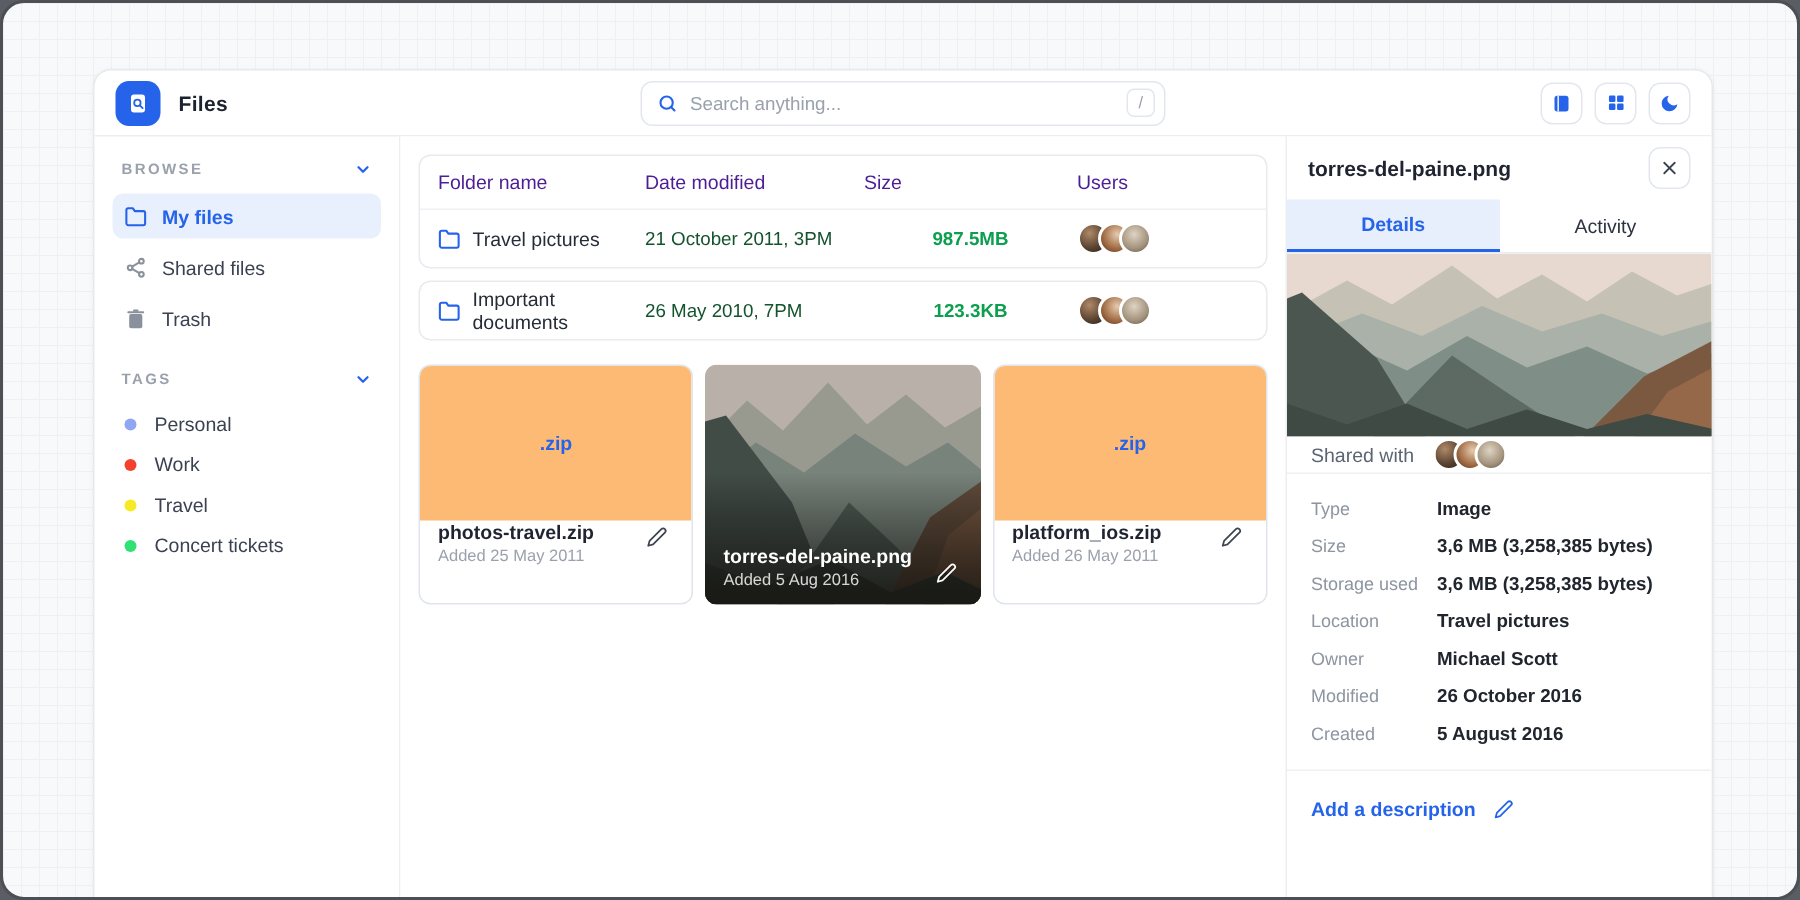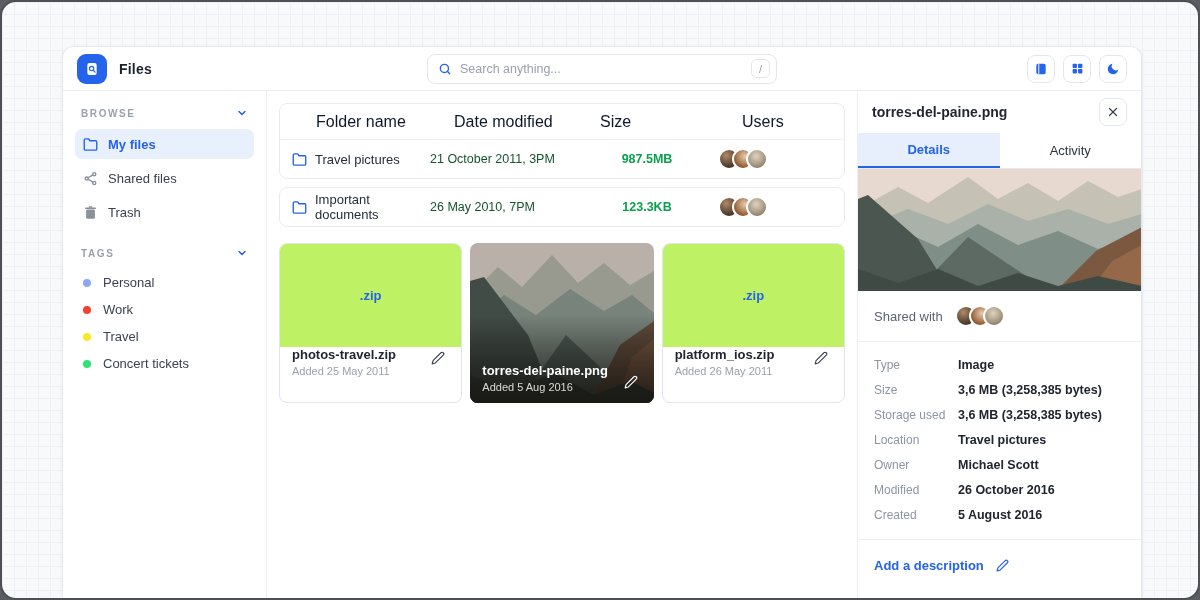--- a/index.html
+++ b/index.html
@@ -40,57 +40,57 @@
   .nav-item { height:30px; display:flex; align-items:center; gap:10px; padding:0 8px; border-radius:7px; font-size:13px; color:#3a4150; margin-bottom:4px; cursor:pointer; }
   .nav-item.active { background:#e8effd; color:#2563eb; font-weight:bold; }
   .tags-block { margin-top:18px; }
   .tag-item { height:27px; display:flex; align-items:center; gap:12px; padding:0 8px; font-size:13px; color:#3a4150; cursor:pointer; }
   .tag-dot { width:8px; height:8px; border-radius:50%; flex:0 0 auto; }
   
   .main { flex:1; padding:12px; min-width:0; background:#fff; }
   .tbl-card { border:1px solid #e7eaee; border-radius:8px; background:#fff; overflow:hidden; }
   .tbl-grid { display:grid; grid-template-columns:138px 146px 142px 1fr; align-items:center; padding:0 12px; }
   .tbl-head { height:36px; border-bottom:1px solid #eef0f3; }
-  .tbl-head span { font-size:16px; color:#0f172a;margin-left:24px; }
+  .tbl-head span { font-size:13px; color:#4c1d95; }
   .tbl-row { height:38px; }
   .row-card { margin-top:8px; }
   .cell-name { display:flex; align-items:center; gap:8px; font-size:13px; color:#262c38; }
   .cell-date { font-size:12.5px; color:#14532d; }
   .cell-size { font-size:12.5px; font-weight:bold; color:#0b9f4e;text-align:center; }
   .avatars { display:flex; }
   .avatar { width:22px; height:22px; border-radius:50%; border:2px solid #fff; }
   .avatar + .avatar { margin-left:-8px; }
   .av-a { background:radial-gradient(circle at 35% 30%, #b08968 0%, #5d4634 55%, #281e16 100%); }
   .av-b { background:radial-gradient(circle at 60% 35%, #e6cbaf 0%, #a06a42 60%, #4a3categ 100%); background:radial-gradient(circle at 60% 35%, #e6cbaf 0%, #a06a42 60%, #4a311f 100%); }
   .av-c { background:radial-gradient(circle at 45% 35%, #ded3c2 0%, #a4937d 60%, #5c5144 100%); }
   
   .cards { display:flex; gap:8px; margin-top:16px; }
   .file-card { width:184px; height:160px; border:1px solid #e0e4ec; border-radius:8px; background:#fff; overflow:hidden; display:flex; flex-direction:column; position:relative; }
-  .zip-preview { height:103px; background:#bef264; display:flex; align-items:center; justify-content:center; }
+  .zip-preview { height:103px; background:#fdba74; display:flex; align-items:center; justify-content:center; }
   .zip-badge { font-size:13px; font-weight:bold; color:#2563eb; }
   .card-footer { flex:1; display:flex; justify-content:space-between; padding:0 12px; }
   .card-meta .fname { font-size:13px; font-weight:bold; color:#1f2430; margin-bottom:3px; }
   .card-meta .fadded { font-size:11px; color:#9aa1ac; }
   .pencil-btn { width:22px; height:22px; display:flex; align-items:center; justify-content:center; cursor:pointer; color:#3f4550; }
   .img-card { border:none; }
   .img-card svg.bg { position:absolute; inset:0; }
   .img-overlay { position:absolute; left:0; right:0; bottom:0; padding:10px 12px; display:flex; align-items:flex-end; justify-content:space-between; }
   .img-overlay .fname { color:#fff; }
   .img-overlay .fadded { color:rgba(255,255,255,.82); }
   .img-overlay .pencil-btn { color:#fff; }
   
   .panel { width:284px; border-left:1px solid #eceef2; display:flex; flex-direction:column; flex:0 0 auto; background:#fff; }
   .panel-title-row { display:flex; align-items:center; justify-content:space-between; padding:8px 14px; height:42px; flex:0 0 auto; }
   .panel-title { font-size:14px; font-weight:bold; color:#1f2430; }
   .close-btn { width:28px; height:28px; border:1px solid #e3e7ed; border-radius:8px; background:#fff; display:flex; align-items:center; justify-content:center; cursor:pointer; color:#3a4150; }
   .tabs { display:flex; border-bottom:1px solid #e7eaee; flex:0 0 auto; }
   .tab { flex:1; height:35px; display:flex; align-items:center; justify-content:center; font-size:13px; color:#2b3240; cursor:pointer; }
   .tab.active { background:#e7eefc; color:#2563eb; font-weight:bold; border-bottom:2px solid #2563eb; }
   .preview { height:122px; flex:0 0 auto; overflow:hidden; }
-  .shared-row { display:flex; align-items:center; gap:12px; padding:14px 16px; border-bottom:1px solid #eef0f3; flex:0 0 auto; }
+  .shared-row { display:flex; align-items:center; gap:12px; padding:1px 16px; border-bottom:1px solid #eef0f3; flex:0 0 auto; }
   .shared-label { font-size:13px; color:#5b6472; }
   .detail-list { padding:10px 16px 12px 16px; border-bottom:1px solid #eef0f3; }
   .detail-row { display:flex; align-items:center; height:25px; }
   .detail-row .dlabel { width:84px; font-size:12px; color:#8d95a1; flex:0 0 auto; }
   .detail-row .dvalue { font-size:12.5px; font-weight:bold; color:#20252e; }
   .desc-row { padding:14px 16px; display:flex; align-items:center; gap:8px; }
   .desc-link { font-size:13px; font-weight:bold; color:#2563eb; cursor:pointer; }
   svg { display:block; }
 </style>
 </head>

